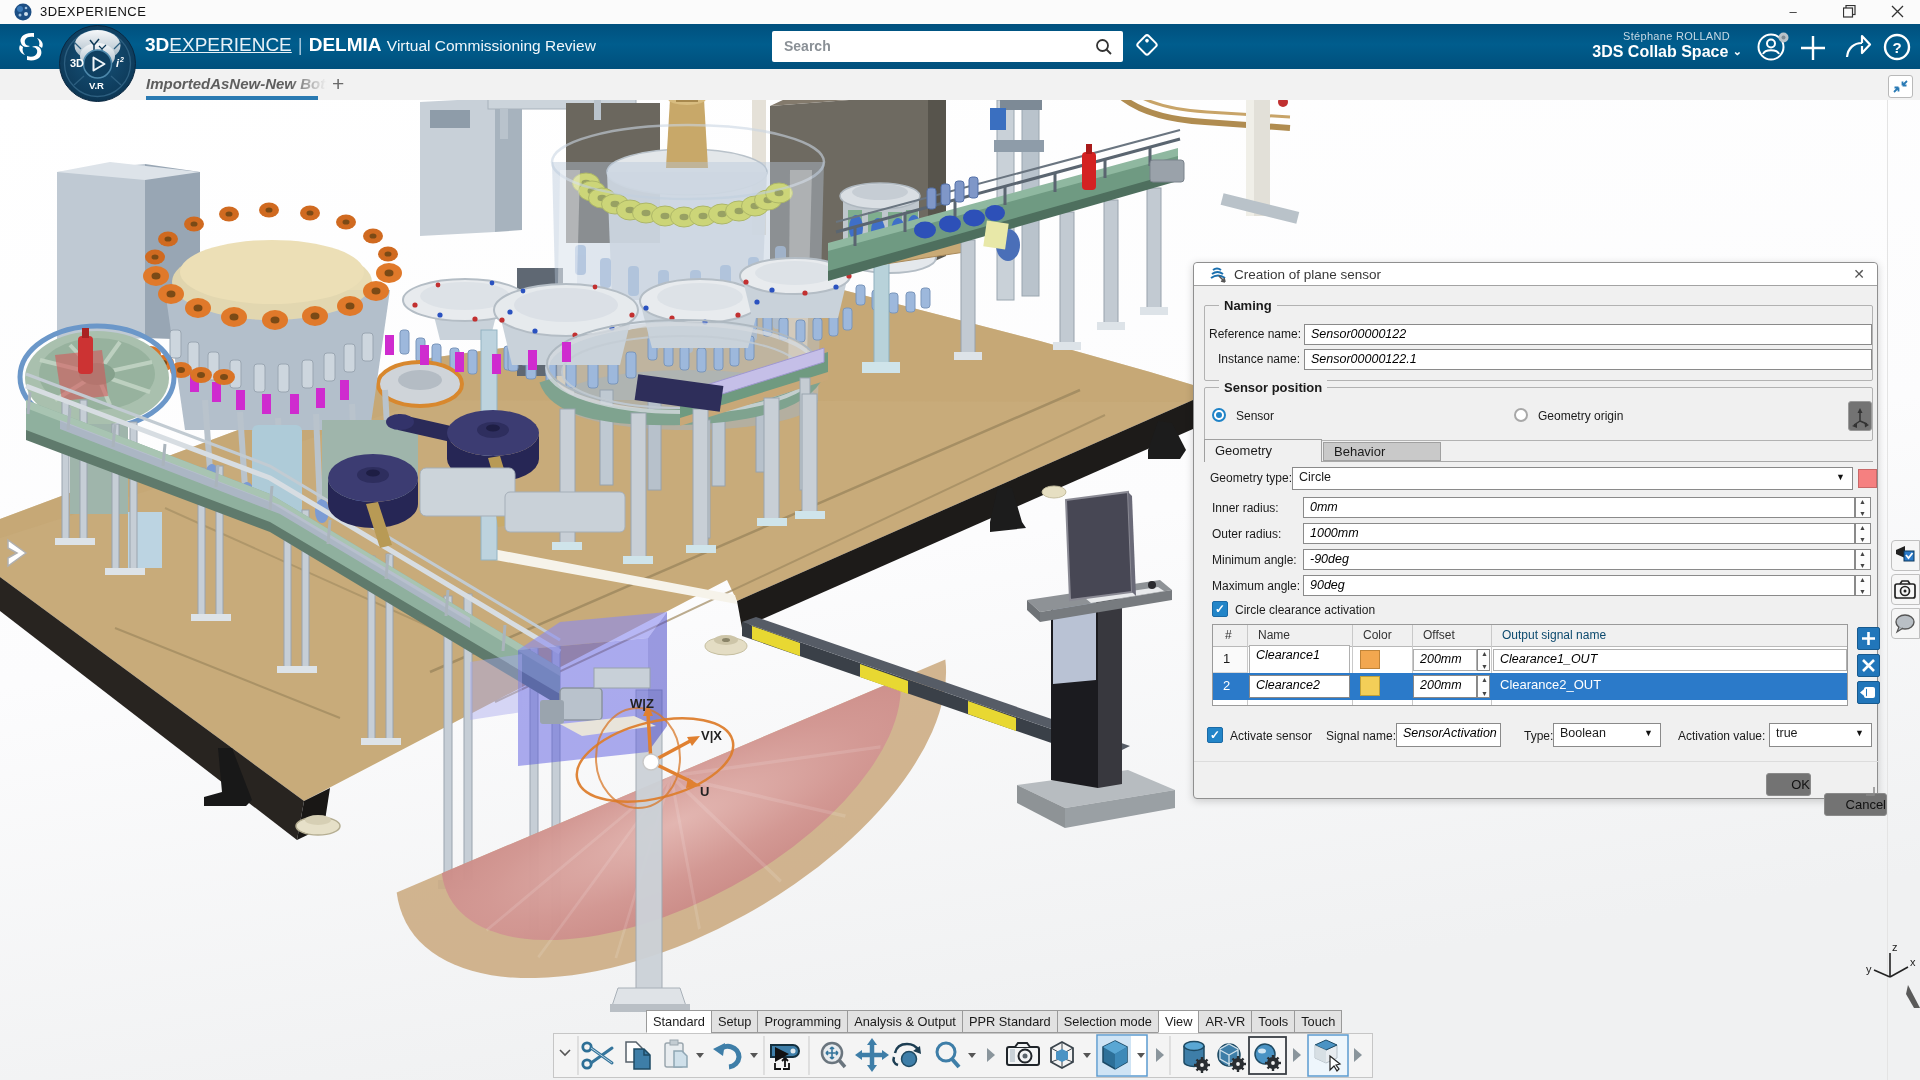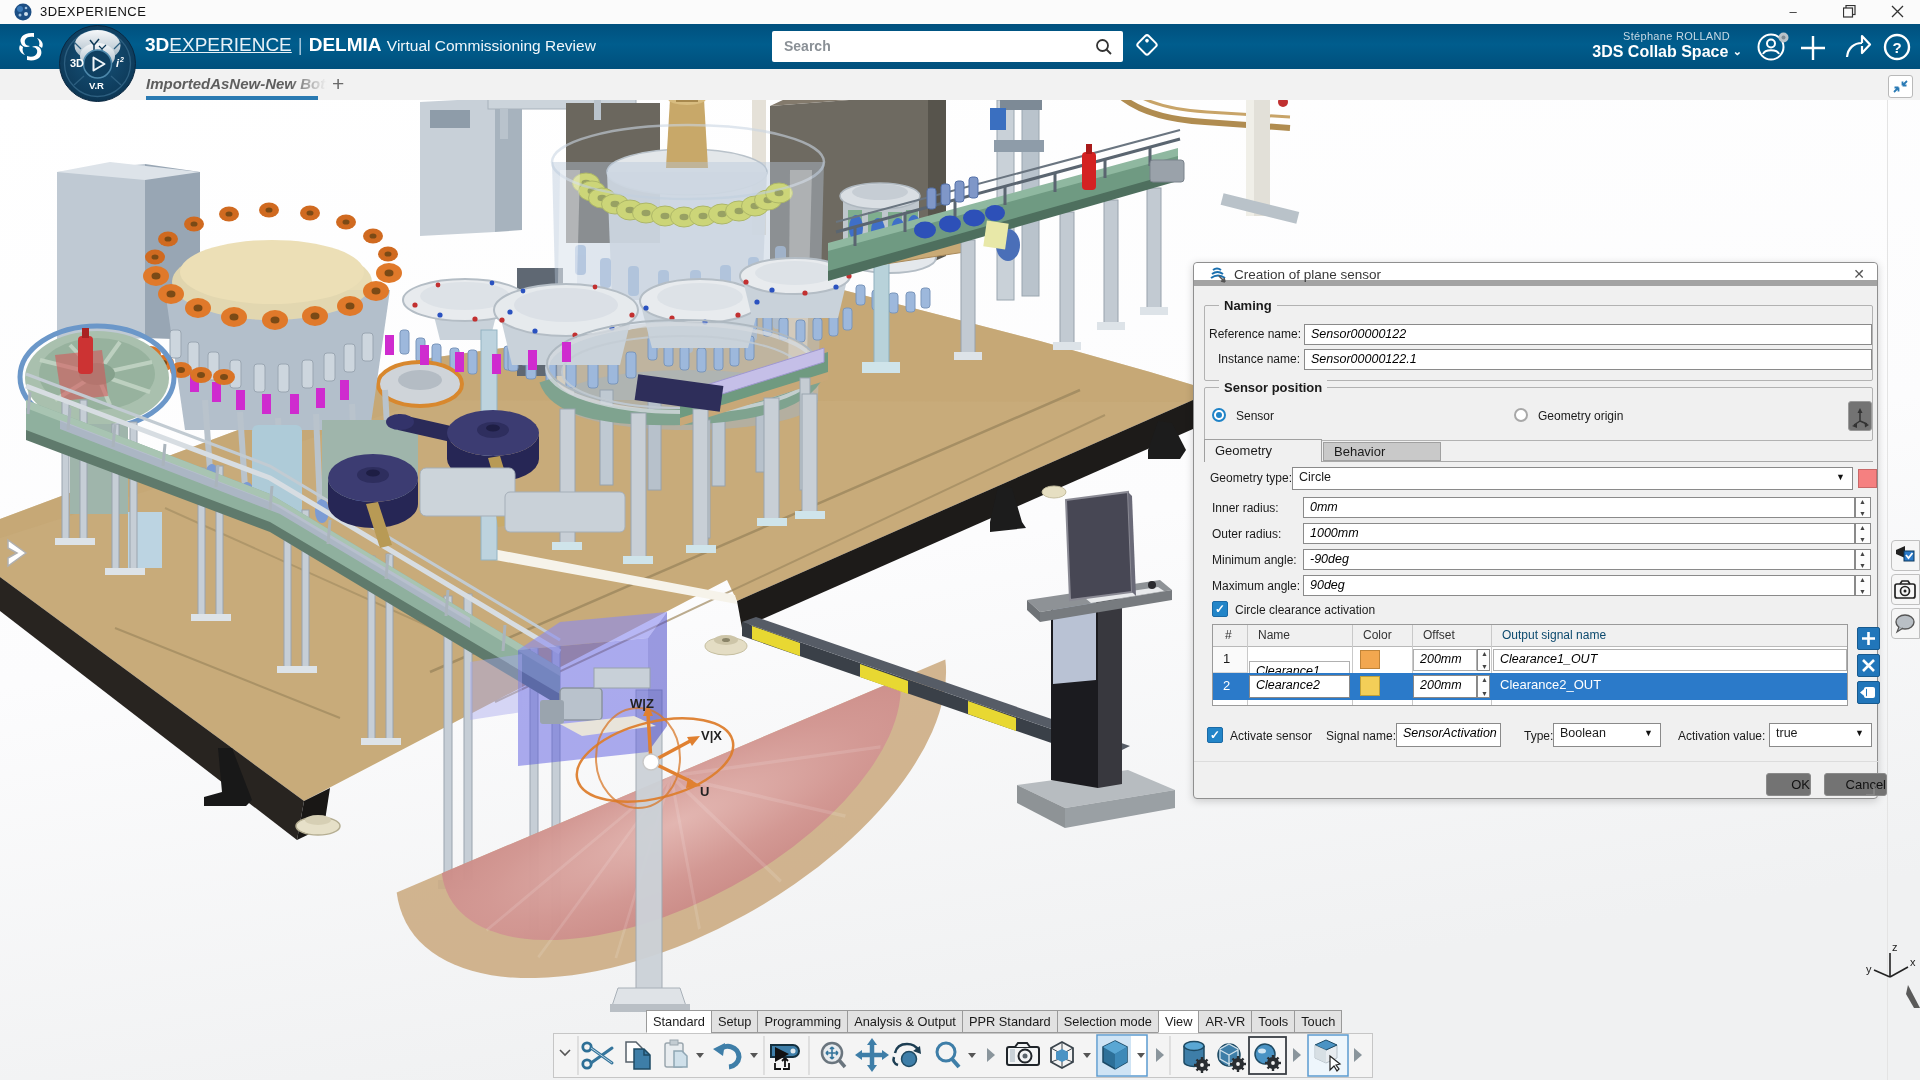--- a/index.html
+++ b/index.html
@@ -24,21 +24,21 @@
 #tabstrip{position:absolute;left:0;top:69px;width:1920px;height:31px;background:#f2f2f2;}
 #tabstrip .doc{position:absolute;left:146px;top:6px;font-size:15px;font-style:italic;font-weight:bold;color:#5e5e5e;white-space:nowrap;}
 #tabstrip .fade{position:absolute;left:285px;top:0;width:46px;height:26px;background:linear-gradient(90deg,rgba(242,242,242,0),#f2f2f2 80%);}
 #tabstrip .plus{position:absolute;left:325px;top:3px;font-size:21px;font-weight:300;color:#6a6a6a;}
 #tabstrip .under{position:absolute;left:146px;top:27px;width:172px;height:4px;background:#2a7ab2;}
 #collapsebtn{position:absolute;left:1888px;top:75px;width:25px;height:23px;background:#fff;border:1px solid #b9b9b9;border-radius:3px;}
 
 #scene{position:absolute;left:0;top:100px;width:1920px;height:980px;}
 
 #dialog{position:absolute;left:1193px;top:262px;width:685px;height:537px;background:#f0f0f0;border:1px solid #8f8f8f;border-radius:4px;box-shadow:0 2px 8px rgba(0,0,0,0.18);font-size:12px;color:#1a1a1a;}
-#dlgtitle{position:absolute;left:0;top:0;width:100%;height:23px;background:#fff;border-bottom:6px solid #a3a3a3;border-radius:4px 4px 0 0;}
+#dlgtitle{position:absolute;left:0;top:0;width:100%;height:23px;background:#fff;border-bottom:1px solid #a3a3a3;border-radius:4px 4px 0 0;}
 #dlgtitle .t{position:absolute;left:40px;top:4px;font-size:13.5px;color:#383838;}
 #dlgtitle .x{position:absolute;right:12px;top:3px;font-size:14px;color:#555;}
 .group{position:absolute;border:1px solid #b2b2b2;border-radius:2px;}
 .glabel{position:absolute;top:-8px;left:14px;background:#f0f0f0;padding:0 5px;font-weight:bold;font-size:13px;}
 .lbl{position:absolute;white-space:nowrap;font-size:12px;color:#1a1a1a;}
 .inp{position:absolute;background:#fff;border:1px solid #8a8a8a;font-size:12.5px;color:#000;padding:2px 6px;line-height:15px;white-space:nowrap;overflow:hidden;font-style:italic;}
 .spin{position:absolute;width:16px;background:#fdfdfd;border:1px solid #8a8a8a;}
 .spin:before{content:"▲";position:absolute;top:0px;left:3px;font-size:7px;color:#444;}
 .spin:after{content:"▼";position:absolute;bottom:0px;left:3px;font-size:7px;color:#444;}
 .combo{position:absolute;background:#fff;border:1px solid #8a8a8a;font-size:12.5px;padding:2px 6px;}
@@ -813,21 +813,21 @@
     <div class="lbl" style="left:45px;top:3px;color:#333">Name</div>
     <div class="lbl" style="left:150px;top:3px;color:#333">Color</div>
     <div class="lbl" style="left:210px;top:3px;color:#333">Offset</div>
     <div class="lbl" style="left:289px;top:3px;color:#0c4a6e">Output signal name</div>
     <div style="position:absolute;left:34px;top:0;width:1px;height:80px;background:#c9c9c9"></div>
     <div style="position:absolute;left:139px;top:0;width:1px;height:80px;background:#c9c9c9"></div>
     <div style="position:absolute;left:199px;top:0;width:1px;height:80px;background:#c9c9c9"></div>
     <div style="position:absolute;left:278px;top:0;width:1px;height:80px;background:#c9c9c9"></div>
 
     <div style="position:absolute;left:0;top:22px;width:34px;height:26px;background:#fafafa;border-bottom:1px solid #d8d8d8;font-size:13px;padding:4px 0 0 10px">1</div>
-    <div class="inp" style="left:36px;top:36px;width:101px;height:17px;border-color:#b0b0b0">Clearance1</div>
+    <div class="inp" style="left:36px;top:20px;width:101px;height:30px;border-color:#b0b0b0">Clearance1</div>
     <div style="position:absolute;left:147px;top:25px;width:20px;height:19px;background:#f2a74f;border:1px solid #c08438"></div>
     <div class="inp" style="left:200px;top:24px;width:64px;height:22px;border-color:#b0b0b0">200mm</div>
     <div class="spin" style="left:264px;top:24px;height:22px;width:13px"></div>
     <div class="inp" style="left:280px;top:24px;width:354px;height:22px;border-color:#b0b0b0">Clearance1_OUT</div>
 
     <div style="position:absolute;left:0;top:48px;width:634px;height:27px;background:#2b7ac9"></div>
     <div style="position:absolute;left:0;top:48px;width:34px;height:27px;color:#fff;font-size:13px;padding:5px 0 0 10px">2</div>
     <div class="inp" style="left:36px;top:50px;width:101px;height:23px;border-color:#888">Clearance2</div>
     <div style="position:absolute;left:147px;top:51px;width:20px;height:20px;background:#f3ce58;border:1px solid #c0a038"></div>
     <div class="inp" style="left:200px;top:50px;width:64px;height:23px;border-color:#888">200mm</div>
@@ -851,21 +851,21 @@
   <div class="lbl" style="left:36px;top:466px">Activate sensor</div>
   <div class="lbl" style="left:132px;top:466px">Signal name:</div>
   <div class="inp" style="left:202px;top:460px;width:105px;height:24px">SensorActivation</div>
   <div class="lbl" style="left:330px;top:466px">Type:</div>
   <div class="combo" style="left:359px;top:460px;width:108px;height:24px">Boolean</div>
   <div class="lbl" style="left:484px;top:466px">Activation value:</div>
   <div class="combo" style="left:575px;top:460px;width:103px;height:24px">true</div>
 
   <div style="position:absolute;left:0px;top:498px;width:685px;height:1px;background:#dcdcdc"></div>
   <div class="btn" style="left:572px;top:510px;width:45px;height:23px;line-height:21px">OK</div>
-  <div class="btn" style="left:630px;top:510px;width:63px;height:23px;line-height:21px">Cancel</div>
+  <div class="btn" style="left:630px;top:530px;width:63px;height:23px;line-height:21px">Cancel</div>
   <svg class="abs" style="right:2px;bottom:2px" width="10" height="10">
       <path d="M9,1 V9 H1" fill="none" stroke="#8a8a8a" stroke-width="1.5"></path>
     </svg>
 </div>
 <div class="edgebtn" style="top:540px"><svg width="27" height="29">
       <polygon points="4,9 13,5 13,17 4,13" fill="#222"></polygon>
       <rect x="12" y="10" width="10" height="10" fill="#2b7ac9" stroke="#0f3a5e" stroke-width="1"></rect>
       <path d="M14,14 l2.5,3 l4,-5" stroke="#fff" stroke-width="1.8" fill="none"></path>
     </svg></div>
 <div class="edgebtn" style="top:574px"><svg width="27" height="29">

